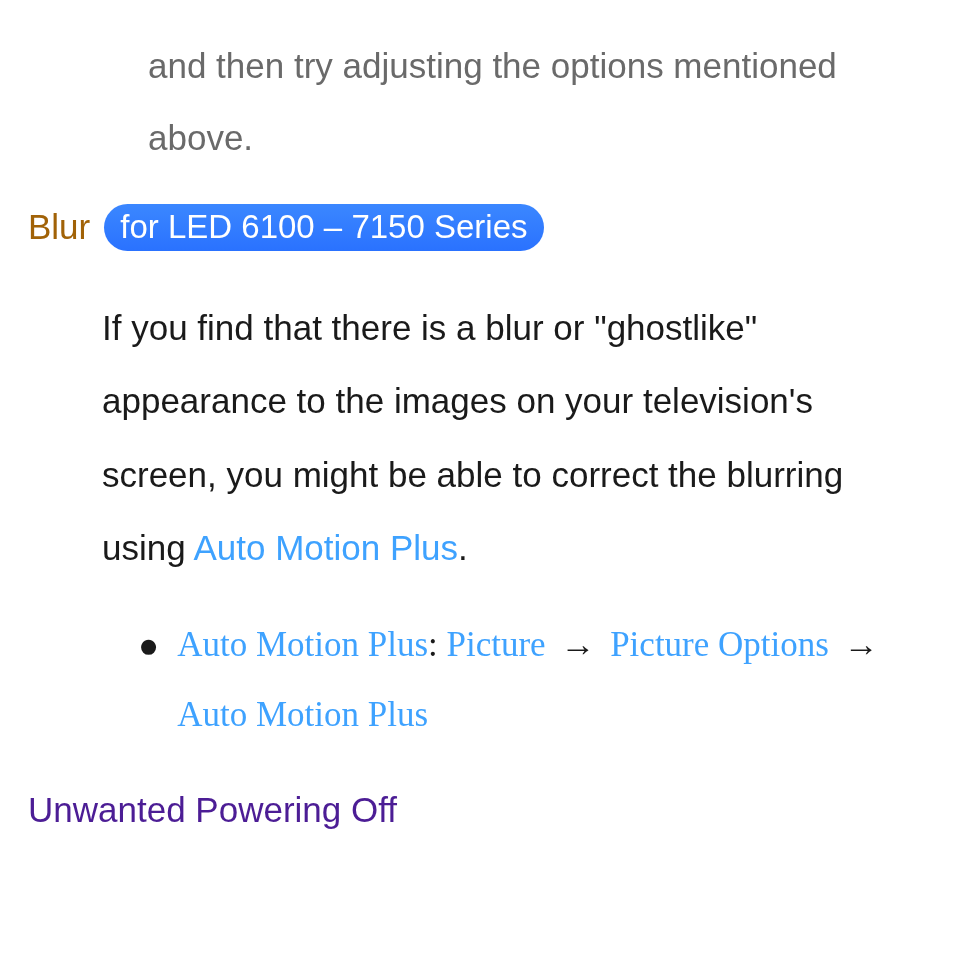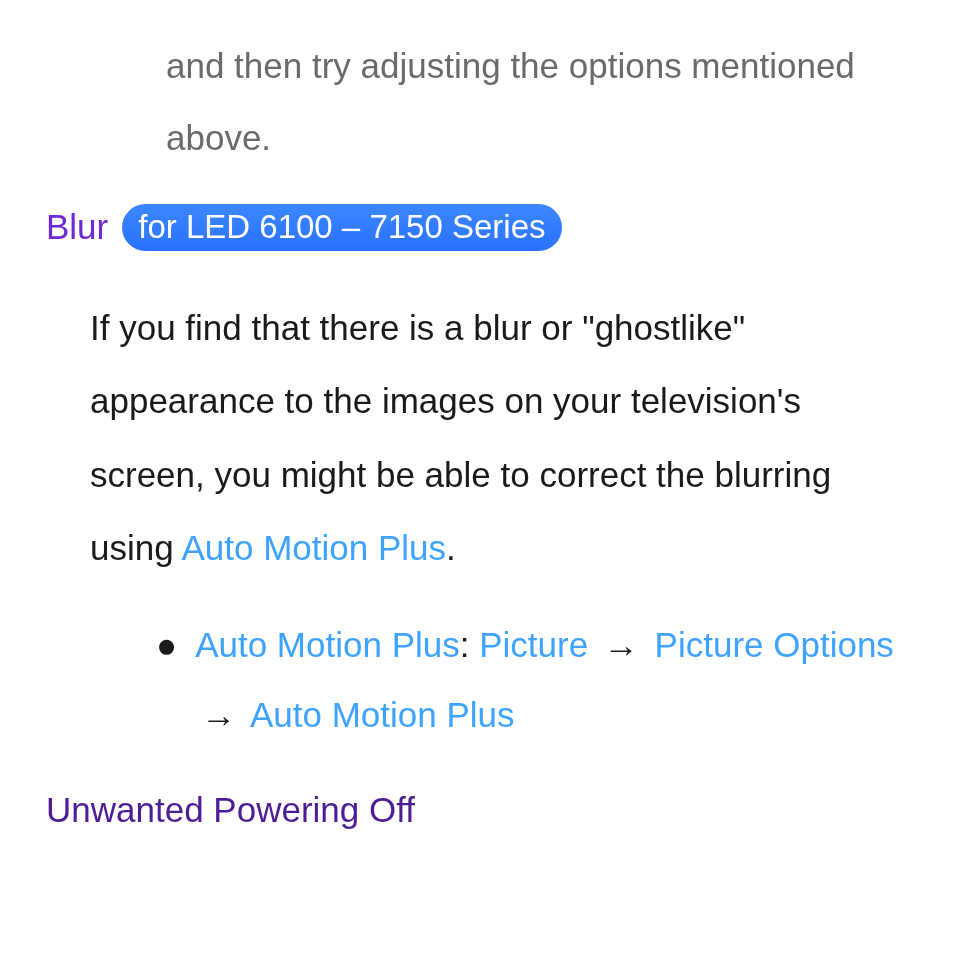--- a/index.html
+++ b/index.html
@@ -4,56 +4,56 @@
 <style>
   html, body {
     margin: 0;
     padding: 0;
     background: #ffffff;
     width: 954px;
     font-family: Arial, Helvetica, sans-serif;
     -webkit-font-smoothing: antialiased;
   }
   .page {
-    padding: 30px 30px 30px 46px;
+    padding: 30px 30px 30px 28px;
     box-sizing: border-box;
   }
   .continuation {
     color: #6a6a6a;
     font-size: 35px;
     line-height: 2.05;
     margin-left: 120px;
     margin-bottom: 30px;
     letter-spacing: 0px;
   }
   .section-row {
     display: flex;
     align-items: center;
     gap: 14px;
     margin-bottom: 40px;
   }
   .section-title {
-    color: #6d28d9;
+    color: #a16207;
     font-size: 35px;
     letter-spacing: 0px;
   }
   .badge {
     display: inline-block;
     background: linear-gradient(180deg, #3b87ff 0%, #2a72ff 100%);
     color: #ffffff;
     font-size: 33px;
     padding: 4px 16px 5px 16px;
     border-radius: 999px;
     letter-spacing: 0px;
   }
   .body-text {
     font-size: 35px;
     color: #1a1a1a;
     line-height: 2.1;
-    margin-left: 44px;
+    margin-left: 74px;
     margin-right: 20px;
     letter-spacing: 0px;
     margin-bottom: 25px;
   }
   .link {
     color: #3ea2ff;
   }
   .bullet-row {
     display: flex;
     margin-left: 110px;
@@ -63,20 +63,21 @@
     margin-bottom: 40px;
   }
   .bullet {
     color: #1a1a1a;
     margin-right: 18px;
     flex-shrink: 0;
     margin-top: 0px;
   }
   .bullet-content {
     letter-spacing: 0px;
+    font-family: Liberation Serif, serif;
   }
   .arrow {
     color: #1a1a1a;
     padding: 0 6px;
   }
   .colon {
     color: #1a1a1a;
   }
   .next-title {
     color: #4c1d95;

